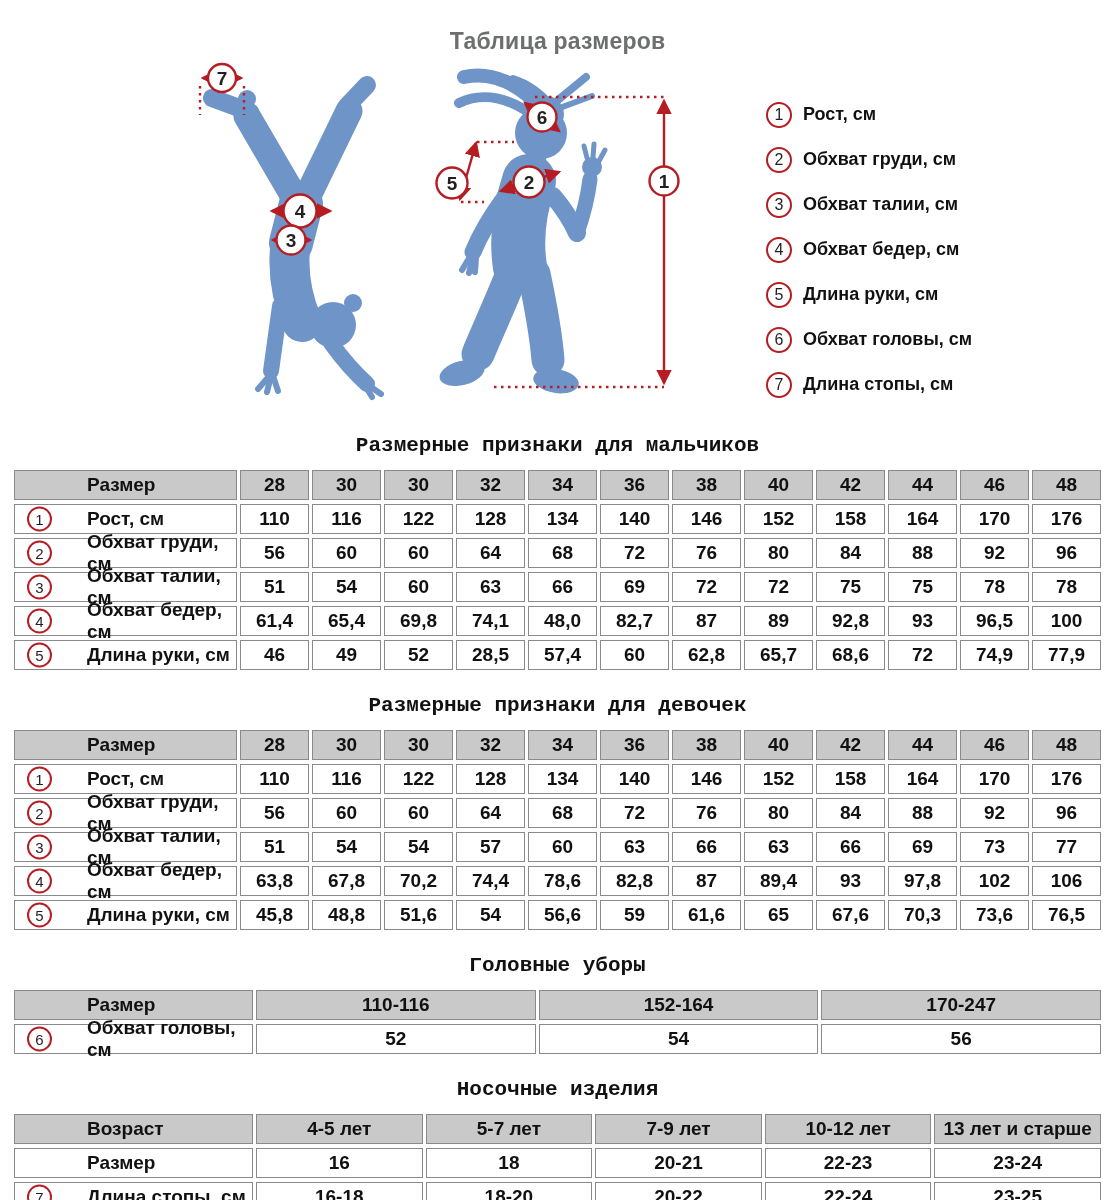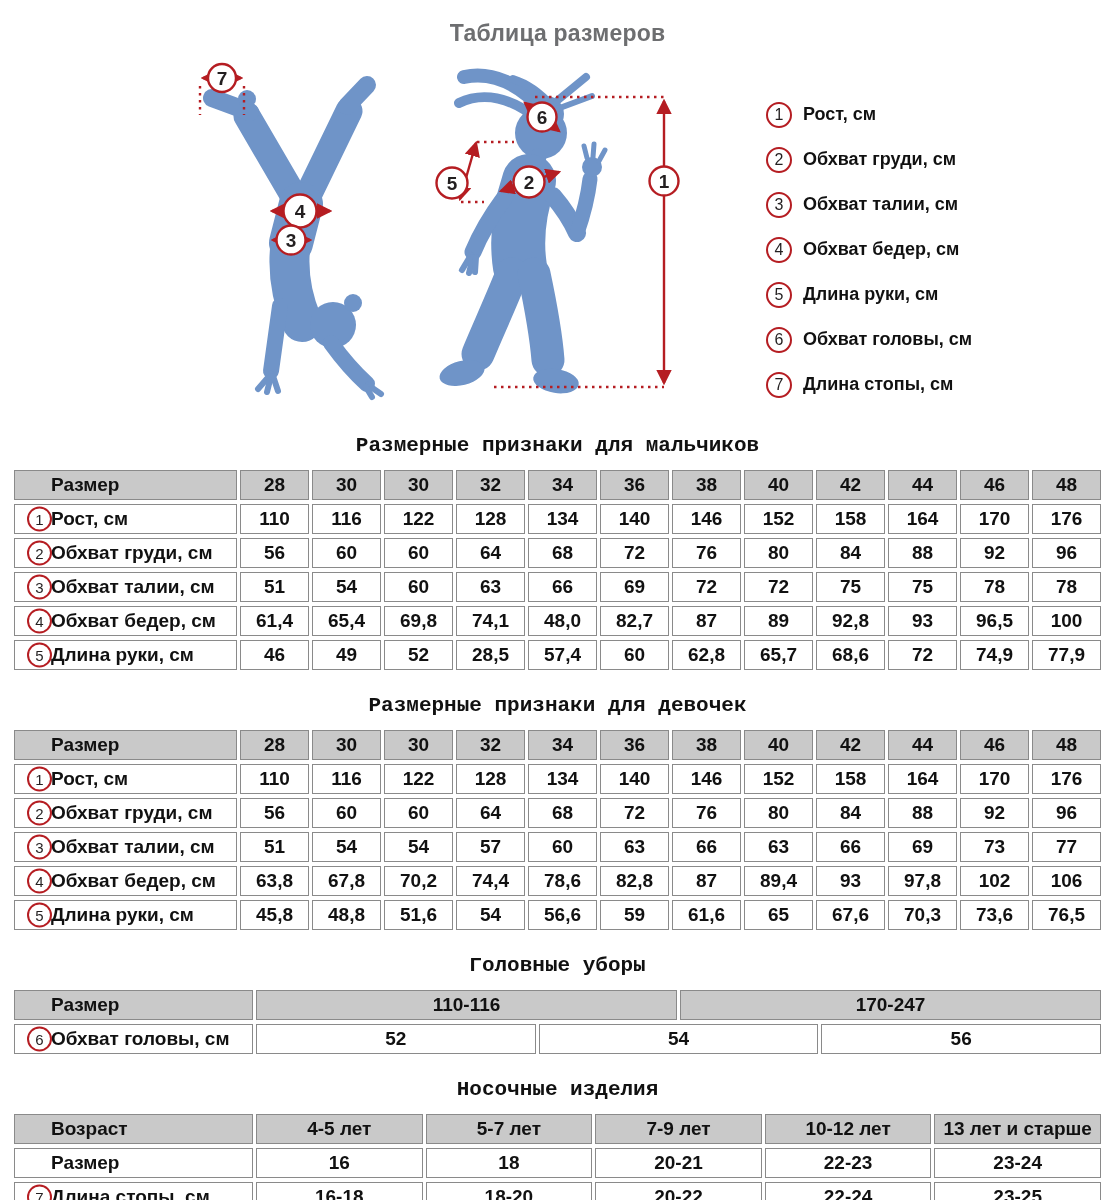--- a/index.html
+++ b/index.html
@@ -4,21 +4,21 @@
 <style>
   html,body{margin:0;padding:0;}
   body{
     width:1115px;height:1200px;background:#ffffff;
     font-family:"Liberation Sans","DejaVu Sans",sans-serif;
     color:#1a1a1a;position:relative;overflow:hidden;
   }
   
   .hero{position:relative;width:1115px;height:420px;}
   .page-title{
-    position:absolute;top:20px;left:0;width:100%;text-align:center;
+    position:absolute;top:28px;left:0;width:100%;text-align:center;
     font-size:23px;font-weight:700;color:#6d6e70;letter-spacing:.2px;
   }
   .hero svg{position:absolute;left:0;top:0;}
   .legend{position:absolute;left:766px;top:92px;}
   .legend-item{display:flex;align-items:center;height:45px;}
   .circ{
     display:inline-flex;align-items:center;justify-content:center;
     width:26px;height:26px;border-radius:50%;
     border:2px solid #b51d22;background:#fff;color:#231f20;
     font-size:16px;font-weight:400;flex:0 0 26px;box-sizing:border-box;
@@ -29,21 +29,21 @@
     width:1115px;text-align:center;font-size:21px;font-weight:700;color:#111;font-family:Liberation Mono, monospace;
   }
   .tbl{width:1087px;margin:13px 14px 0 14px;display:flex;flex-direction:column;row-gap:4px;}
   .row{display:flex;column-gap:3px;height:30px;}
   .cell{
     box-sizing:border-box;border:1.5px solid #8a8a8a;background:#fff;
     display:flex;align-items:center;justify-content:center;
     font-size:19px;font-weight:700;color:#111;
   }
   .row.hdr .cell{background:#c9c9c9;}
-  .cell.label{justify-content:flex-start;padding-left:36px;position:relative;}
+  .cell.label{justify-content:flex-start;padding-left:72px;position:relative;}
   .cell.label .circ{
     position:absolute;left:12px;top:50%;transform:translateY(-50%);
     width:25px;height:25px;flex:0 0 25px;font-size:15px;
   }
   .cell.data{flex:1 1 0;}
   .lbl-narrow .cell.label{flex:0 0 223px;}
   .lbl-wide  .cell.label{flex:0 0 239px;}
   .mt-boys{margin-top:14px;}
   .mt-sec{margin-top:24px;}
 </style>
@@ -393,20 +393,21 @@
       <div class="cell data">73,6</div>
       <div class="cell data">76,5</div>
     </div>
   </div>
 
 <div class="section-title mt-sec">Головные уборы</div>
 <div class="tbl lbl-wide" id="headwear">
     <div class="row hdr">
       <div class="cell label">Размер</div>
       <div class="cell data">110-116</div>
+      <div class="cell data">152-164</div>
       <div class="cell data">170-247</div>
     </div>
     <div class="row">
       <div class="cell label">
         <span class="circ">6</span>
         <span class="lbl">Обхват головы, см</span>
       </div>
       <div class="cell data">52</div>
       <div class="cell data">54</div>
       <div class="cell data">56</div>

